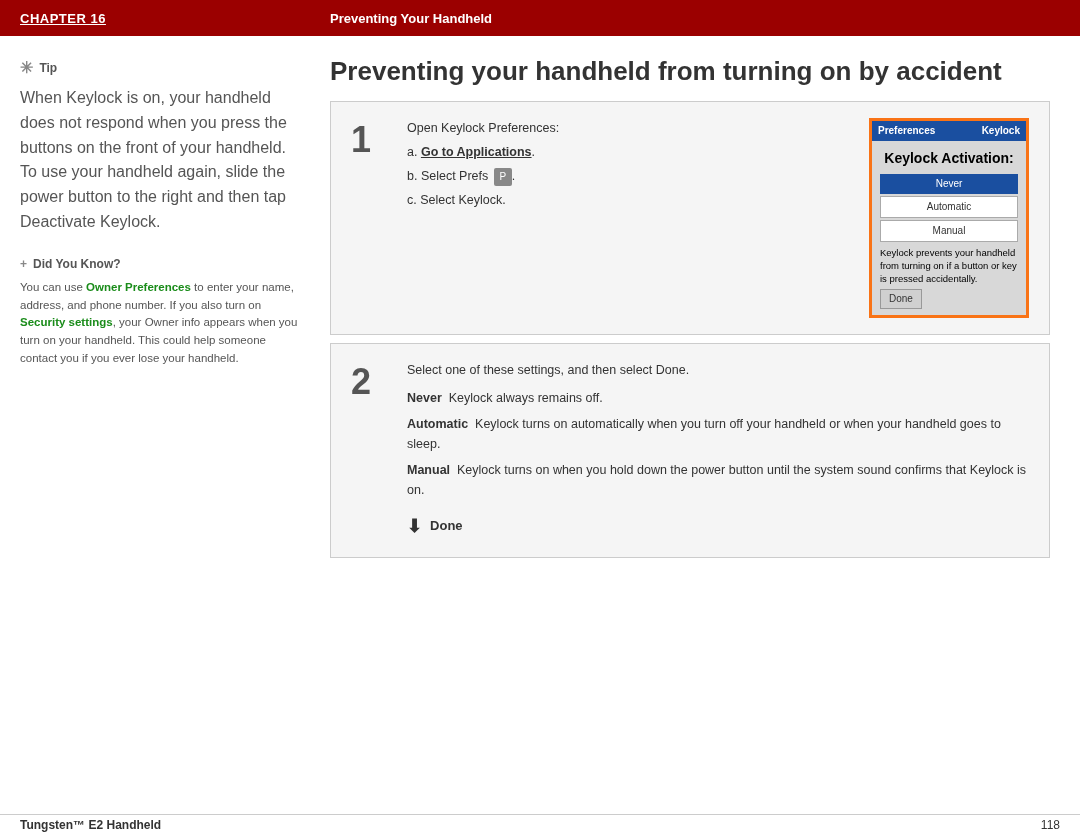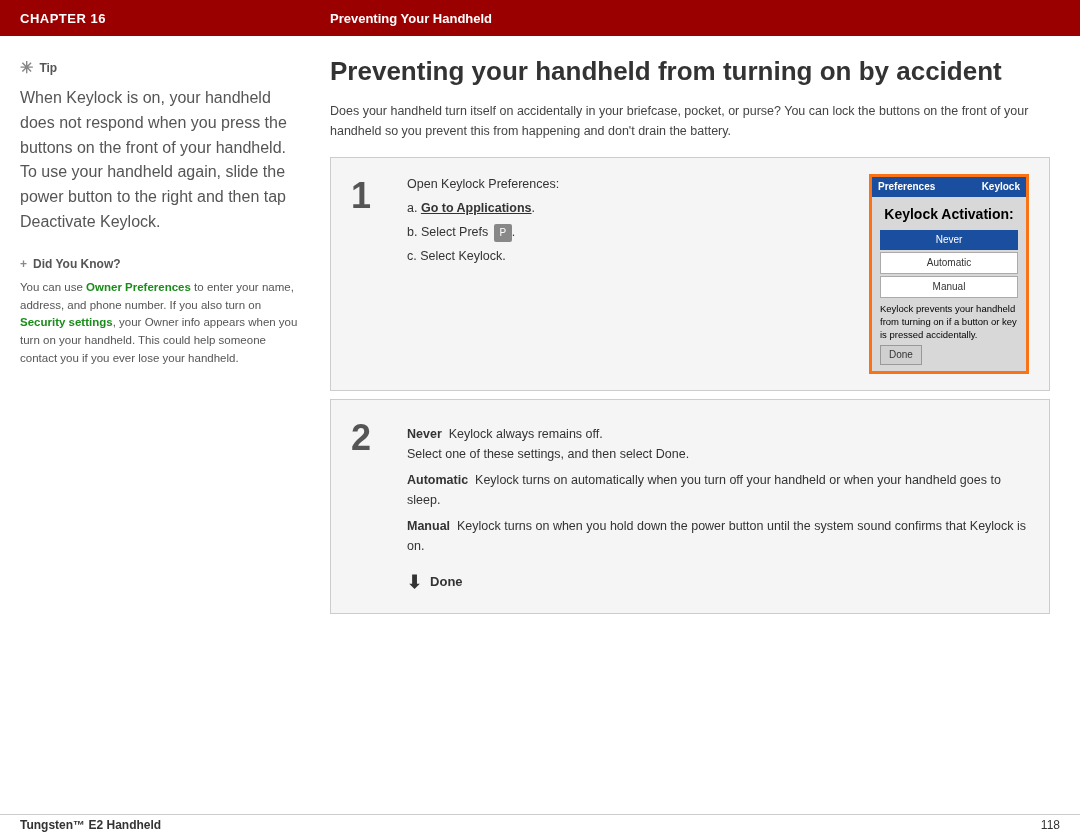--- a/index.html
+++ b/index.html
@@ -19,20 +19,21 @@
       display: flex;
       align-items: center;
     }
     .header-chapter {
       width: 320px;
       padding-left: 20px;
       font-weight: bold;
       font-size: 13px;
       color: #fff;
       letter-spacing: 0.5px;
+      text-decoration: underline;
     }
     .header-title {
       flex: 1;
       font-weight: bold;
       font-size: 13px;
       color: #fff;
       padding-left: 10px;
     }
 
     
@@ -300,21 +301,20 @@
         <span>Did You Know?</span>
       </div>
       <div class="dyk-text">
         <span>You can use </span><span class="green-link">Owner Preferences</span><span> to enter your name, address, and phone number. If you also turn on </span><span class="green-bold">Security settings</span><span>, your Owner info appears when you turn on your handheld. This could help someone contact you if you ever lose your handheld.</span>
       </div>
     </div>
   </div>
 
   <div class="right-content">
     <h1 class="page-title">Preventing your handheld from turning on by accident</h1>
-    <p class="intro-text">Does your handheld turn itself on accidentally in your briefcase, pocket, or purse? You can lock the buttons on the front of your handheld so you prevent this from happening and don't drain the battery.</p>
 
     <div class="step-box">
       <div class="step-number">1</div>
       <div class="step-content">
         <div class="step-content-inner">
           <div class="step-text-area">
             <div class="step-label">Open Keylock Preferences:</div>
             <div class="step-label">
               a. <span class="link">Go to Applications</span>.
             </div>
@@ -342,24 +342,24 @@
             </div>
           </div>
         </div>
       </div>
     </div>
 
     <div class="step-box">
       <div class="step-number">2</div>
       <div class="step-content">
         <div class="step2-text">
+          <p>Select one of these settings, and then select Done.</p>
           <p style="margin-top:8px;">
             <span class="setting-name">Never</span>&nbsp;&nbsp;<span>Keylock always remains off.</span>
           </p>
-          <p>Select one of these settings, and then select Done.</p>
           <p style="margin-top:6px;">
             <span class="setting-name">Automatic</span>&nbsp;&nbsp;<span>Keylock turns on automatically when you turn off your handheld or when your handheld goes to sleep.</span>
           </p>
           <p style="margin-top:6px;">
             <span class="setting-name">Manual</span>&nbsp;&nbsp;<span>Keylock turns on when you hold down the power button until the system sound confirms that Keylock is on.</span>
           </p>
           <div class="done-row">
             <span class="down-arrow">⬇</span>
             <span>Done</span>
           </div>

